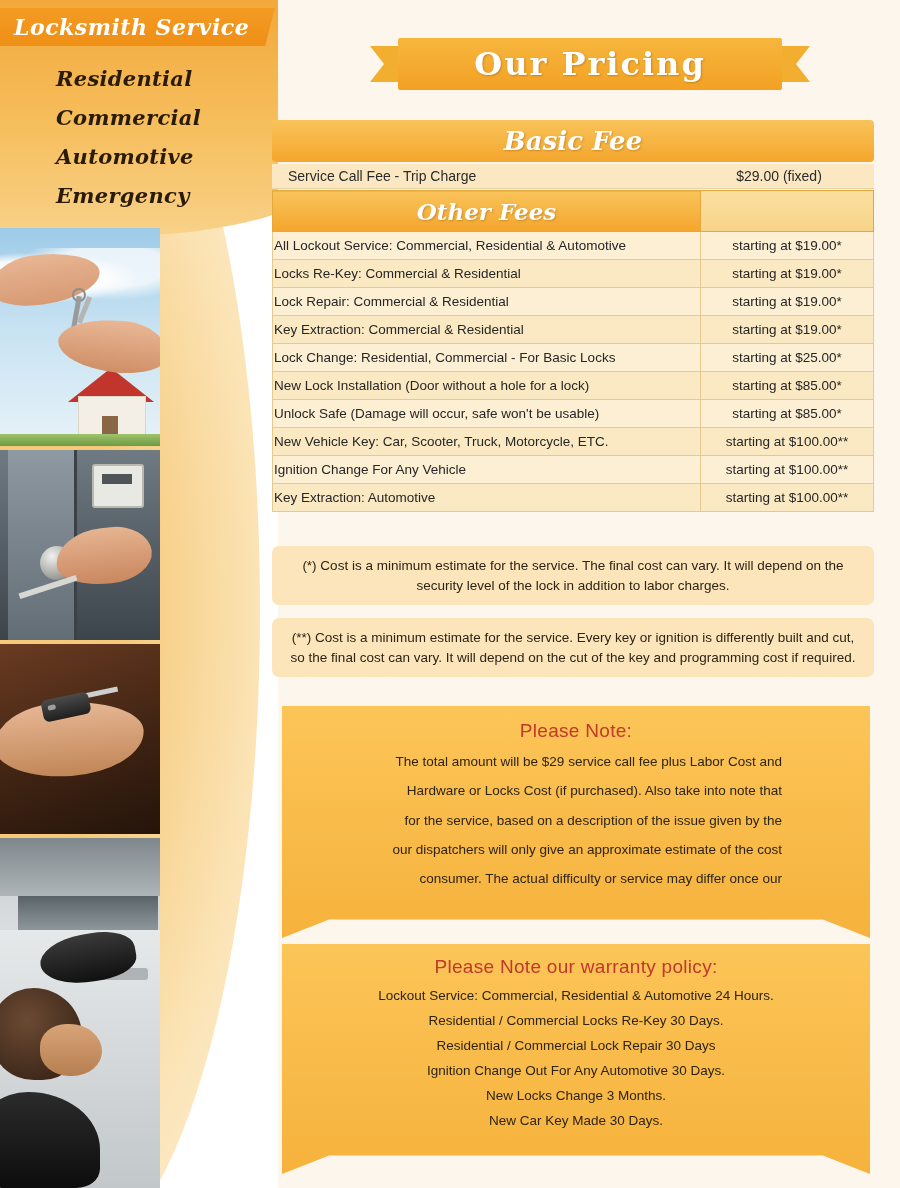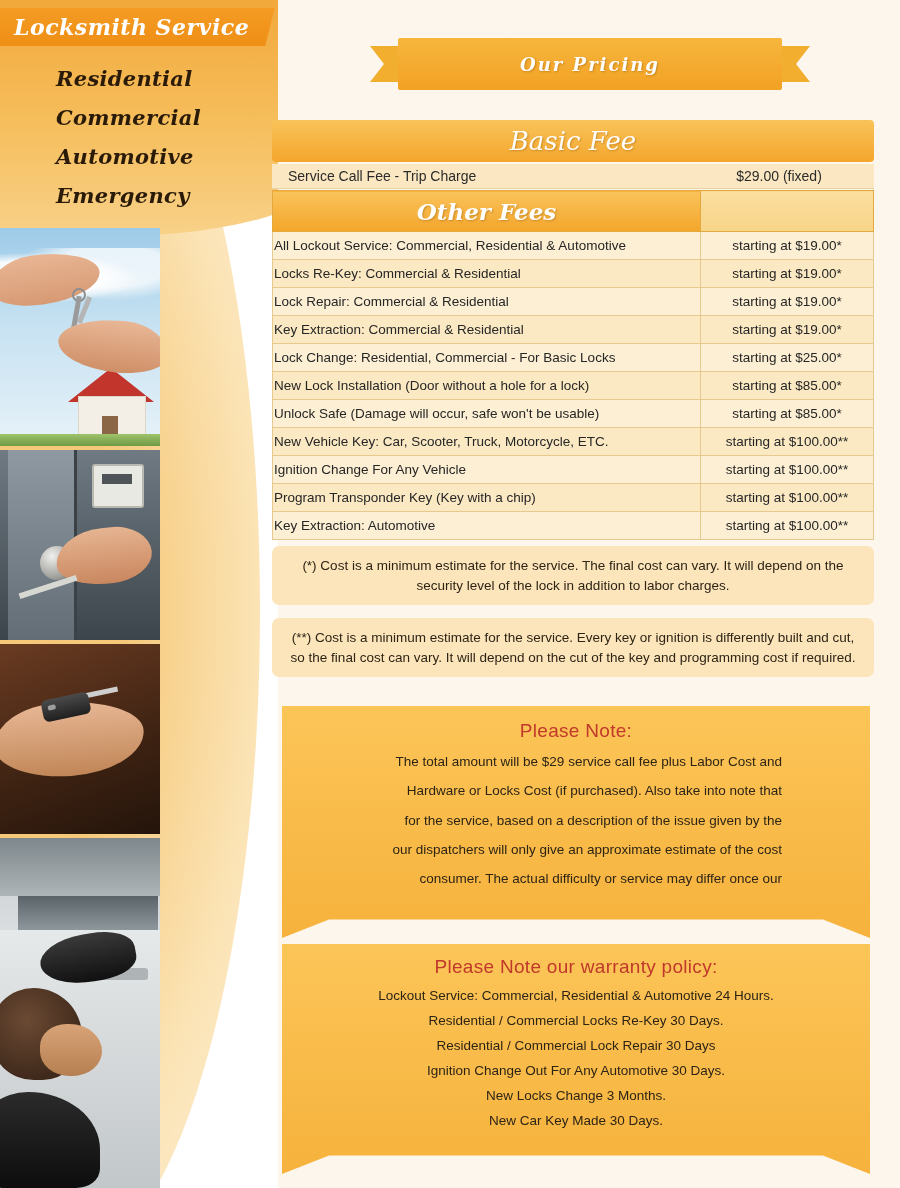--- a/index.html
+++ b/index.html
@@ -244,37 +244,37 @@
   .ribbon-tail-l { left: 0; clip-path: polygon(0 0, 100% 0, 100% 100%, 0 100%, 14px 50%); }
   .ribbon-tail-r { right: 0; clip-path: polygon(0 0, 100% 0, calc(100% - 14px) 50%, 100% 100%, 0 100%); }
   .ribbon-main {
     position: absolute; left: 28px; top: 0; width: 384px; height: 52px;
     background: linear-gradient(180deg, #f7b63e 0%, #f2a124 100%);
     border-radius: 2px;
     display: flex; align-items: center; justify-content: center;
   }
   .ribbon-main span {
     font-family: "DejaVu Serif", serif;
-    font-weight: bold; font-style: italic;
-    font-size: 18px; color: #fff;
+    font-weight: bold; 
+    font-size: 32px; color: #fff;
     letter-spacing: 2px;
     text-shadow: 1px 1px 2px rgba(120,70,0,.35);
   }
 
   
   .basic-head {
     position: absolute; left: 2px; top: 120px;
     width: 602px; height: 42px;
     background: linear-gradient(180deg, #f9c35a 0%, #f4a62c 100%);
     border-radius: 4px;
     display: flex; align-items: center; justify-content: center;
   }
   .basic-head span {
     font-family: "DejaVu Serif", serif;
-    font-weight: normal; font-style: italic;
+    font-weight: bold; font-style: italic;
     font-size: 26px; color: #fff;
     text-shadow: 1px 1px 2px rgba(120,70,0,.35);
   }
   .basic-row {
     position: absolute; left: 2px; top: 164px;
     width: 602px; height: 24px;
     background: #fbe8c2;
     display: flex; align-items: center;
     border-bottom: 1px solid #e8d2a4;
   }
@@ -490,24 +490,20 @@
       </tr>
       <tr>
         <td class="svc">New Vehicle Key: Car, Scooter, Truck, Motorcycle, ETC.</td>
         <td class="price">starting at $100.00**</td>
       </tr>
       <tr>
         <td class="svc">Ignition Change For Any Vehicle</td>
         <td class="price">starting at $100.00**</td>
       </tr>
       <tr>
-        <td class="svc">Program Transponder Key (Key with a chip)</td>
-        <td class="price">starting at $100.00**</td>
-      </tr>
-      <tr>
         <td class="svc">Key Extraction: Automotive</td>
         <td class="price">starting at $100.00**</td>
       </tr>
     </tbody>
   </table>
 
   <div class="note note-1">(*) Cost is a minimum estimate for the service. The final cost can vary. It will depend on the security level of the lock in addition to labor charges.</div>
   <div class="note note-2">(**) Cost is a minimum estimate for the service. Every key or ignition is differently built and cut, so the final cost can vary. It will depend on the cut of the key and programming cost if required.</div>
 
   <div class="banner banner-1">

